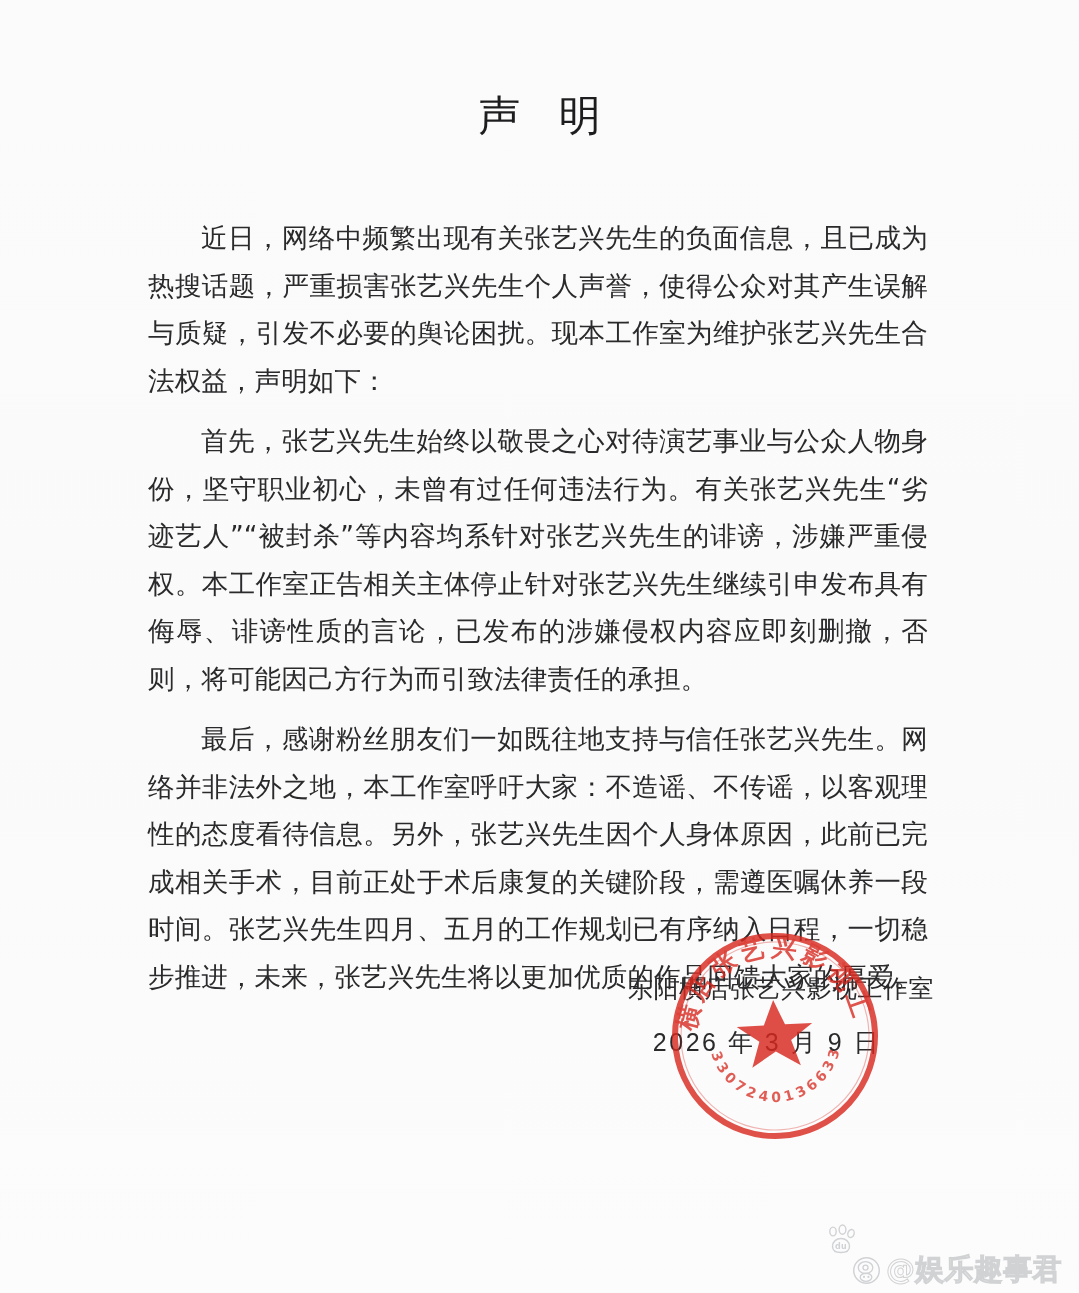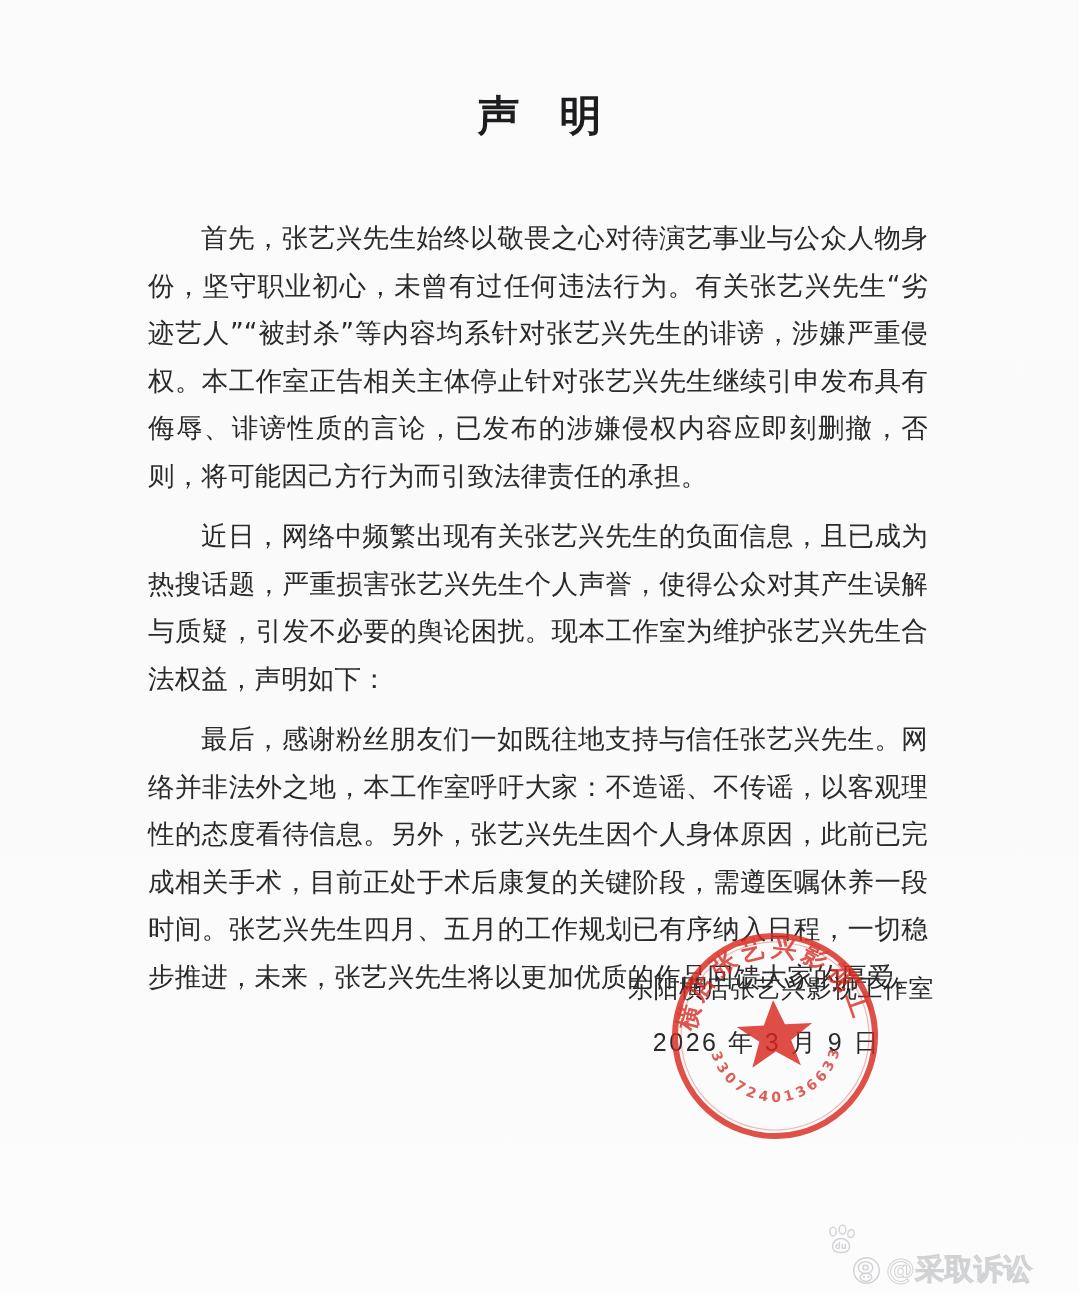--- a/index.html
+++ b/index.html
@@ -22,21 +22,21 @@
   }
 
   
   .doc-title {
     position: absolute;
     top: 88px;
     left: 0;
     width: 1079px;
     text-align: center;
     font-size: 42px;
-    font-weight: 700;
+    font-weight: 400;
     letter-spacing: 0.30em;
     color: #1d1d1f;
     text-indent: 0.30em;
     font-family: "DejaVu Sans", "Liberation Sans", sans-serif;
   }
 
   
   .body-block {
     position: absolute;
     top: 214px;
@@ -136,22 +136,22 @@
   .wm-icon svg { display: block; }
 </style>
 </head>
 <body>
 
 <div class="page">
 
   <div class="doc-title">声 明</div>
 
   <div class="body-block">
+    <p class="para">近日，网络中频繁出现有关张艺兴先生的负面信息，且已成为热搜话题，严重损害张艺兴先生个人声誉，使得公众对其产生误解与质疑，引发不必要的舆论困扰。现本工作室为维护张艺兴先生合法权益，声明如下：</p>
     <p class="para">首先，张艺兴先生始终以敬畏之心对待演艺事业与公众人物身份，坚守职业初心，未曾有过任何违法行为。有关张艺兴先生“劣迹艺人”“被封杀”等内容均系针对张艺兴先生的诽谤，涉嫌严重侵权。本工作室正告相关主体停止针对张艺兴先生继续引申发布具有侮辱、诽谤性质的言论，已发布的涉嫌侵权内容应即刻删撤，否则，将可能因己方行为而引致法律责任的承担。</p>
-    <p class="para">近日，网络中频繁出现有关张艺兴先生的负面信息，且已成为热搜话题，严重损害张艺兴先生个人声誉，使得公众对其产生误解与质疑，引发不必要的舆论困扰。现本工作室为维护张艺兴先生合法权益，声明如下：</p>
     <p class="para">最后，感谢粉丝朋友们一如既往地支持与信任张艺兴先生。网络并非法外之地，本工作室呼吁大家：不造谣、不传谣，以客观理性的态度看待信息。另外，张艺兴先生因个人身体原因，此前已完成相关手术，目前正处于术后康复的关键阶段，需遵医嘱休养一段时间。张艺兴先生四月、五月的工作规划已有序纳入日程，一切稳步推进，未来，张艺兴先生将以更加优质的作品回馈大家的厚爱。</p>
   </div>
 
   <div class="signature-block">
     <div class="sign-line">东阳横店张艺兴影视工作室</div>
     <div class="date-line">2026 年 3 月 9 日</div>
   </div>
 
   <div class="seal">
     <svg viewBox="0 0 216 216" xmlns="http://www.w3.org/2000/svg">
@@ -195,18 +195,18 @@
       <span class="wm-icon">
         <svg width="29" height="29" viewBox="0 0 30 30" xmlns="http://www.w3.org/2000/svg">
           <circle cx="15" cy="15" r="13.2" fill="none" stroke="#9699a0" stroke-width="1.5"></circle>
           <ellipse cx="14" cy="12" rx="7.5" ry="6.2" fill="none" stroke="#9699a0" stroke-width="1.4"></ellipse>
           <circle cx="14" cy="12" r="2.6" fill="none" stroke="#9699a0" stroke-width="1.4"></circle>
           <ellipse cx="14.5" cy="22" rx="6" ry="4.2" fill="none" stroke="#9699a0" stroke-width="1.4"></ellipse>
           <circle cx="12.4" cy="21.6" r="1.1" fill="#9699a0"></circle>
           <circle cx="17" cy="21.6" r="1.1" fill="#9699a0"></circle>
         </svg>
       </span>
-      <span>@采取诉讼</span>
+      <span>@娱乐趣事君</span>
     </div>
 
   </div>
 
 </div>
 
 </body></html>

